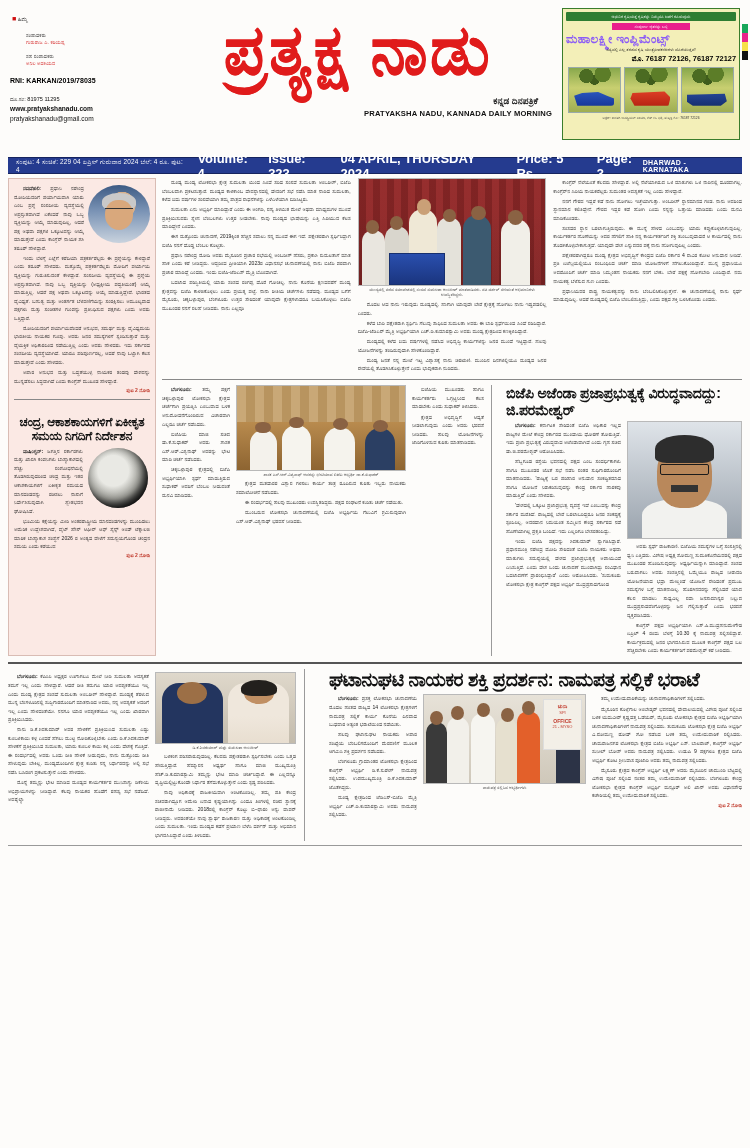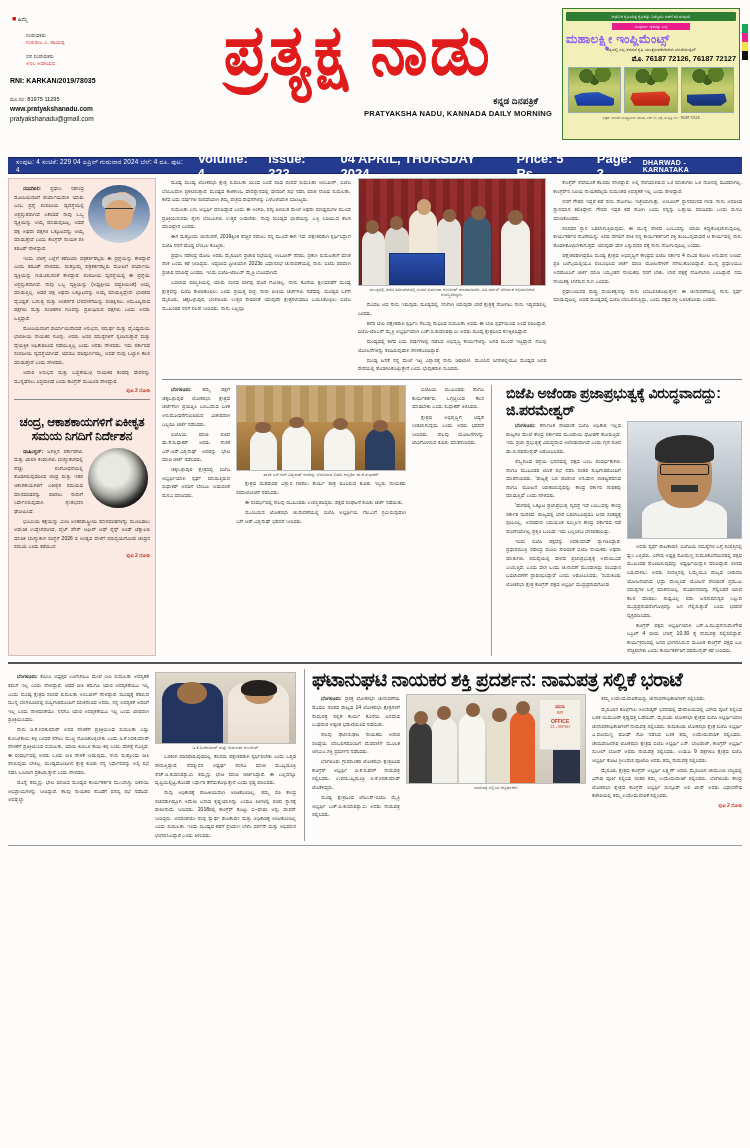--- a/index.html
+++ b/index.html
@@ -536,21 +536,21 @@
             </div>
             <div class="cap">ಡಿ.ಕೆ.ಶಿವಕುಮಾರ್ ಮತ್ತು ಸುಮಲತಾ ಅಂಬರೀಶ್</div>
             <div class="body-txt" style="margin-top:2px">
               <p>ಬಳಿಕಂಗ ಪರಿಸರಾರುವುದರಿಲ್ಲ. ಕೆಲವರು ಪಕ್ಷೇತರರಾಗಿ ಸ್ಪರ್ಧಿಸಬೇಕು ಎಂದು ಒತ್ತಡ ಹೇರುತ್ತಿದ್ದಾರೆ. ಹೆಮ್ಮಾಸನ ಅಧ್ಯರ್ಥ ಹಾಗೂ ಮಾಜಿ ಮುಖ್ಯಮಂತ್ರಿ ಹೆಚ್.ಡಿ.ಕುಮಾರಸ್ವಾಮಿ ತಮ್ಮನ್ನು ಭೇಟಿ ಮಾಡಿ ಚರ್ಚಿಸಿದ್ದಾರೆ. ಈ ಎಲ್ಲವನ್ನೂ ದೃಷ್ಟಿಯಲ್ಲಿಟ್ಟುಕೊಂಡೇ ನಿರ್ಧಾರ ತೆಗೆದುಕೊಳ್ಳುತ್ತೇನೆ ಎಂದು ಸ್ಪಷ್ಟ ಪಡಿಸಿದರು.</p>
               <p>ನಾವು ಅಧಿಕಾರಕ್ಕೆ ರಾಜಕೀಯವಾಗಿ ಅಂಟಿಕೊಂಡಿಲ್ಲ. ತಮ್ಮ ಪತಿ ಕೇಂದ್ರ ಸಚಿವರಾಗಿದ್ದೂಗ ಅಮೇರಿ ಏನಾದ ಕೃಷ್ಣಯಾಗಿಹ್ಲು ಎಂದೂ ತಿಂಗಳಲ್ಲಿ ಸಚಿವ ಸ್ಥಾನಕ್ಕೆ ರಾಜೀನಾಮೆ ನೀಡಿದರು. 2018ರಲ್ಲಿ ಕಾಂಗ್ರೆಸ್ ಕೊಟ್ಟು ಬಿ–ಫಾರಂ ಅನ್ನು ವಾಪಸ್ ನೀಡಿದ್ದರು. ಅವರಂತೆಯೇ ನಾವು ಸ್ವಾರ್ಥ ರಾಜಕಾರಣ ಮತ್ತು ಅಧಿಕಾರಕ್ಕೆ ಅಂಟಿಕೊಂಡಿಲ್ಲ ಎಂದು ಸುಮಲತಾ. ಇಂದು ಮಂಡ್ಯದ ಕಡೆಗೆ ಪ್ರಯಾಣ ಬೆಳೆಸಿ ದರ್ಶನ್ ಮತ್ತು ಅಭಿಮಾನ ಭಾಗವಹಿಸಿದ್ದಾರೆ ಎಂದು ತಿಳಿಸಿದರು.</p>
             </div>
           </div>
         </div>
       </div>
 
-      <div class="vline" style="flex:1; padding-left:7px">
+      <div class="vline" style="flex:1; padding-left:24px">
         <div class="bot-head">ಘಟಾನುಘಟಿ ನಾಯಕರ ಶಕ್ತಿ ಪ್ರದರ್ಶನ: ನಾಮಪತ್ರ ಸಲ್ಲಿಕೆ ಭರಾಟೆ</div>
         <div style="display:flex; gap:6px; margin-top:3px;">
           <div style="flex:0 0 88px">
             <div class="body-txt">
               <p><span class="byline">ಬೆಂಗಳೂರು:</span>
                  <span>ಪ್ರಸಕ್ತ ಲೋಕಸಭಾ ಚುನಾವಣೆಯ ಮೊದಲ ಹಂತದ ರಾಜ್ಯದ 14 ಲೋಕಸಭಾ ಕ್ಷೇತ್ರಗಳಿಗೆ ನಾಮಪತ್ರ ಸಲ್ಲಿಕೆ ಕಾರ್ಯ ಕೊನೆಯ ದಿನವಾದ ಬುಧವಾರ ಅತ್ಯಂತ ಭರಾಟೆಯಿಂದ ನಡೆಯಿತು.</span></p>
               <p>ಹಲವು ಘಟಾನುಘಟಿ ನಾಯಕರು ಅಪಾರ ಸಂಖ್ಯೆಯ ಬೆಂಬಲಿಗರೊಂದಿಗೆ ಮೆರವಣಿಗೆ ಮೂಲಕ ಆಗಮಿಸಿ ಶಕ್ತಿ ಪ್ರದರ್ಶನ ನಡೆಸಿದರು.</p>
               <p>ಬೆಂಗಳೂರು ಗ್ರಾಮಾಂತರ ಲೋಕಸಭಾ ಕ್ಷೇತ್ರದಿಂದ ಕಾಂಗ್ರೆಸ್ ಅಭ್ಯರ್ಥಿ ಡಿ.ಕೆ.ಸುರೇಶ್ ನಾಮಪತ್ರ ಸಲ್ಲಿಸಿದರು. ಉಪಮುಖ್ಯಮಂತ್ರಿ ಡಿ.ಕೆ.ಶಿವಕುಮಾರ್ ಜೊತೆಗಿದ್ದರು.</p>
               <p>ಮಂಡ್ಯ ಕ್ಷೇತ್ರದಿಂದ ಜೆಡಿಎಸ್-ಬಿಜೆಪಿ ಮೈತ್ರಿ ಅಭ್ಯರ್ಥಿ ಎಚ್.ಡಿ.ಕುಮಾರಸ್ವಾಮಿ ಅವರು ನಾಮಪತ್ರ ಸಲ್ಲಿಸಿದರು.</p>
             </div>

